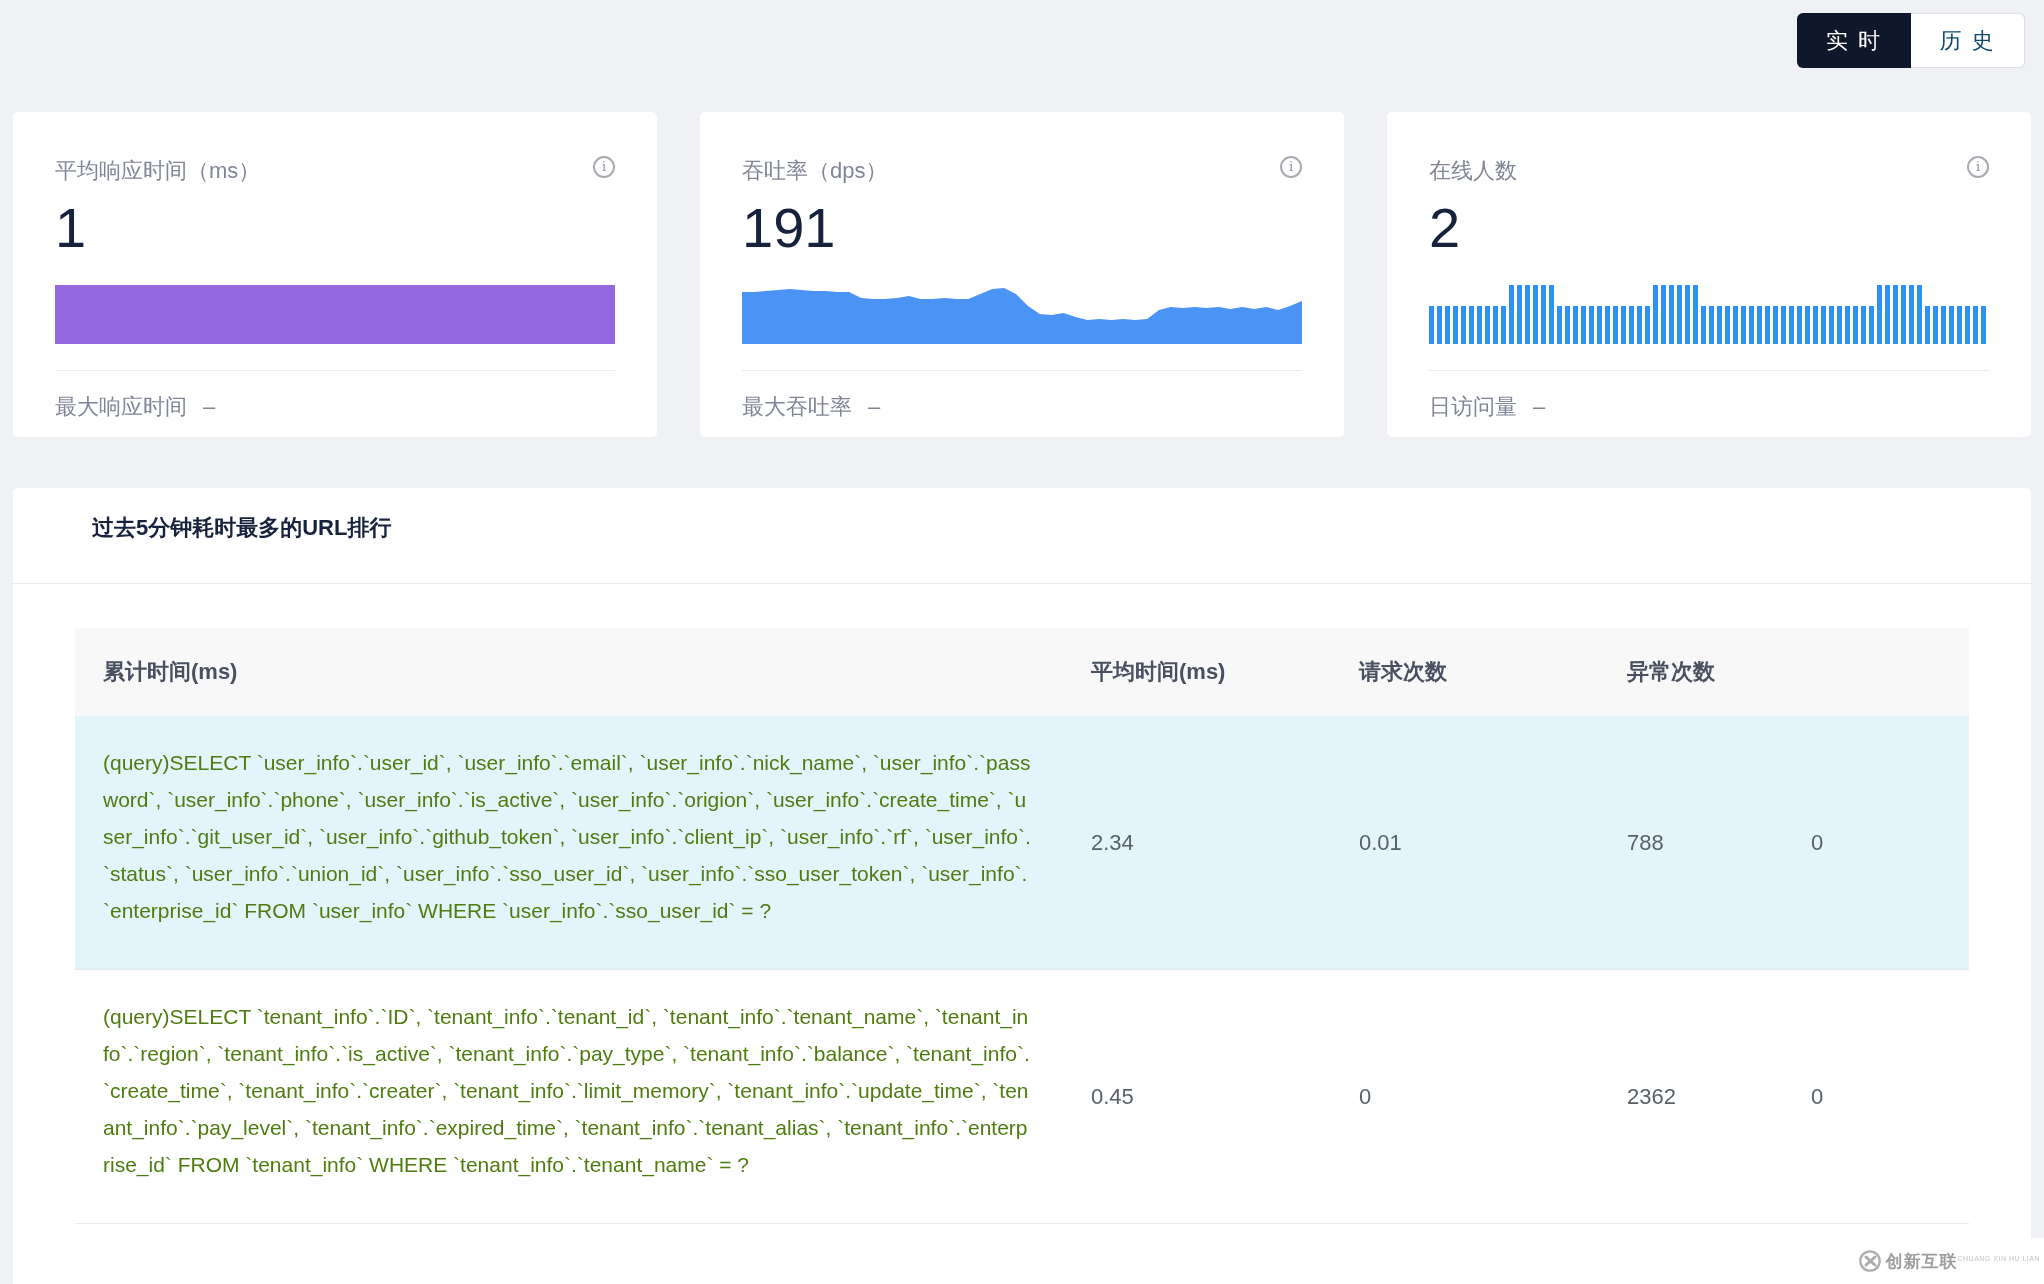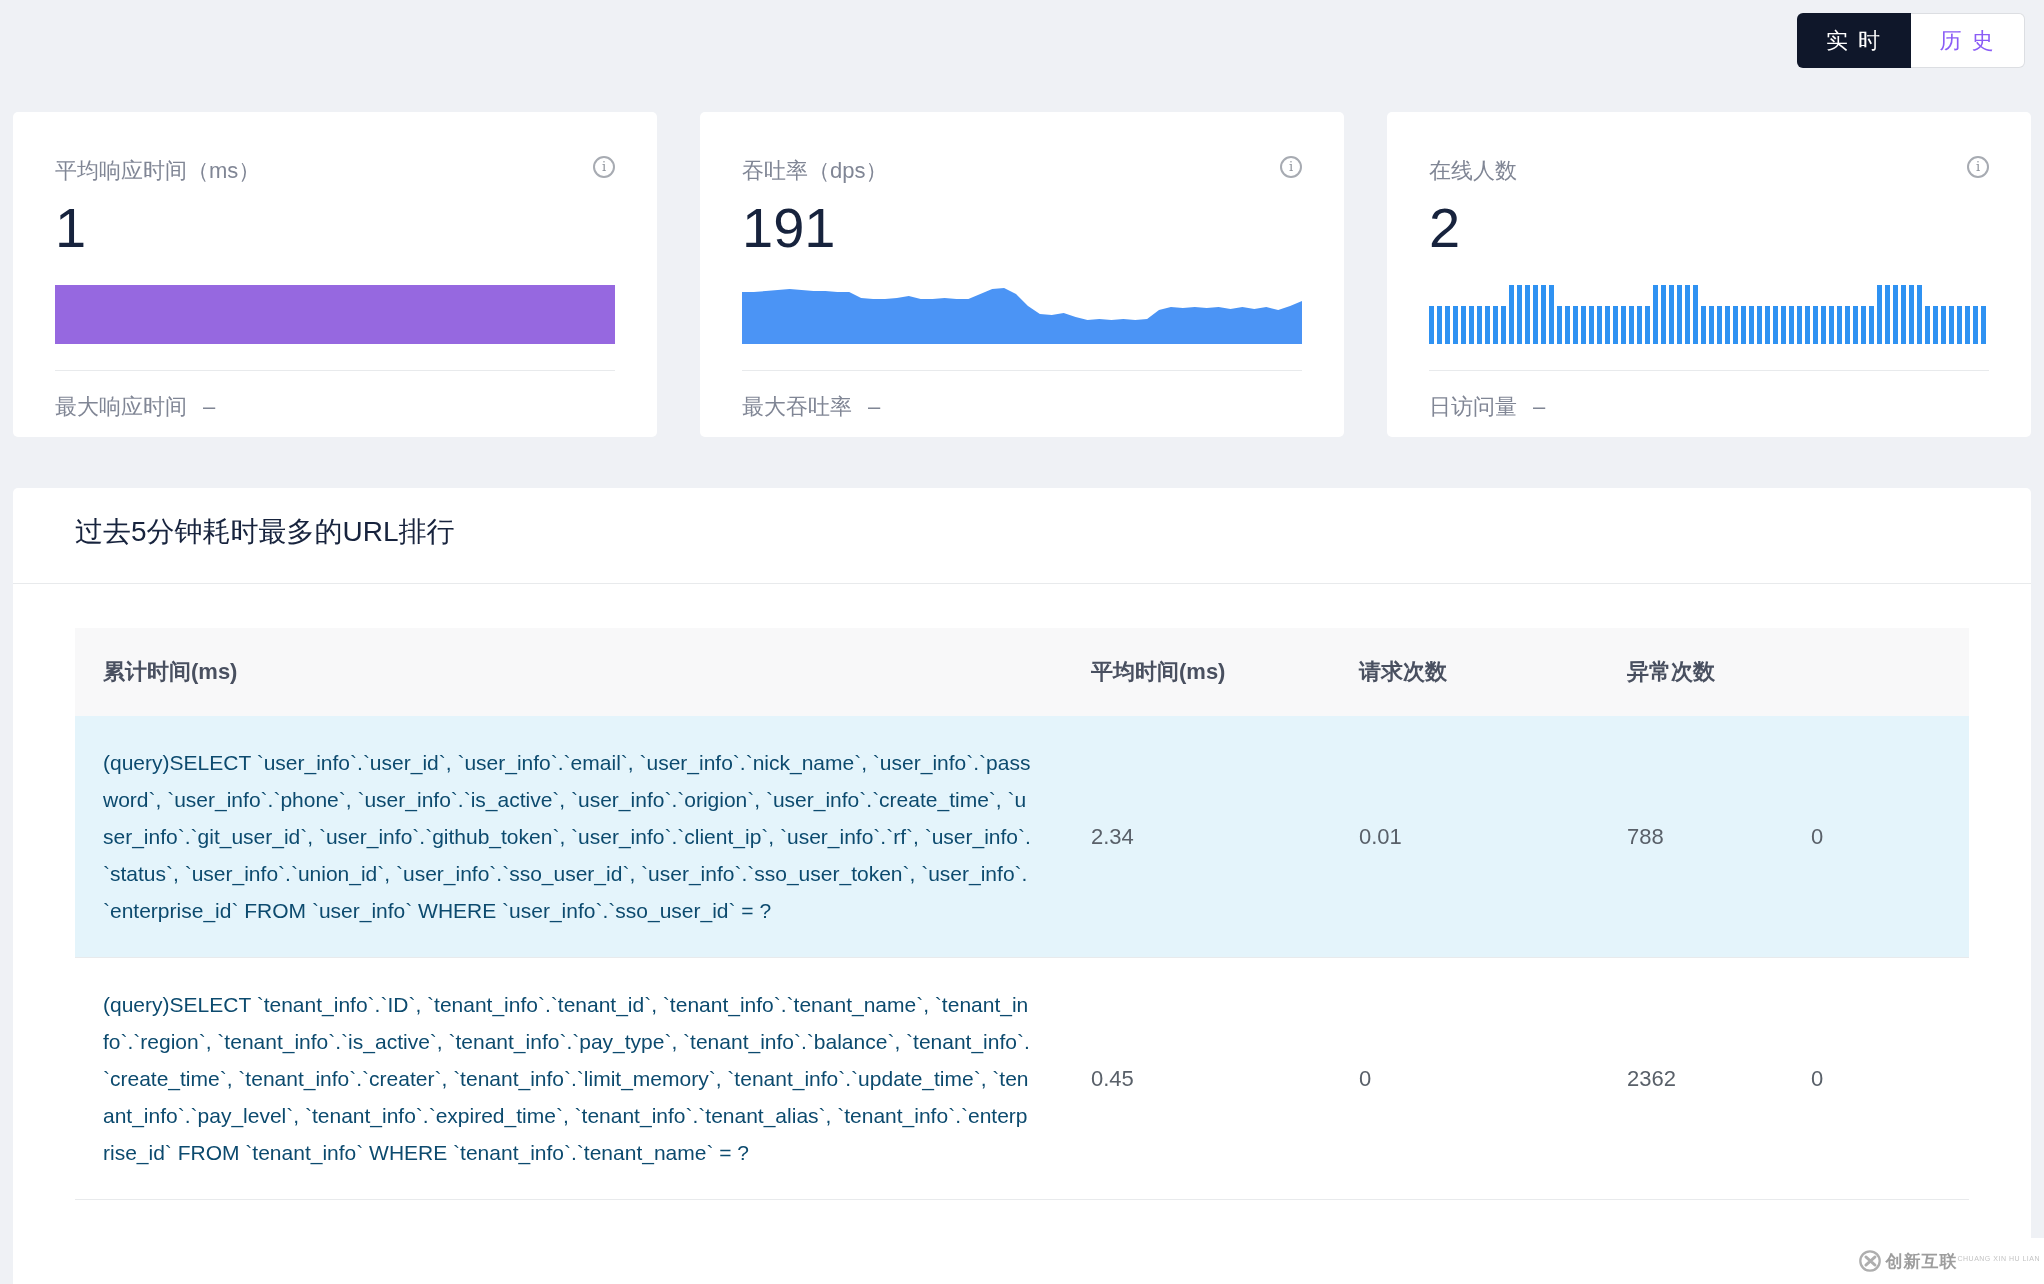--- a/index.html
+++ b/index.html
@@ -34,50 +34,50 @@
   .card-chart{position:absolute;left:42px;top:172px;width:560px;height:60px;}
   .chart-area-svg{position:absolute;left:0;bottom:0;width:560px;height:60px;display:block;}
   .bars-wrap{position:absolute;left:0;bottom:0;width:560px;height:60px;display:flex;align-items:flex-end;gap:3px;}
   .vbar{width:5px;flex:0 0 5px;}
   .full-bar{position:absolute;left:0;bottom:0;width:560px;height:59px;}
   .card-divider{position:absolute;left:42px;right:42px;top:258px;height:1px;background:#e8eaec;}
   .card-footer{position:absolute;left:42px;top:280px;font-size:22px;color:#808695;}
   .card-footer .dash{margin-left:16px;}
   
   .panel{position:absolute;left:13px;top:488px;width:2018px;height:820px;background:#fff;border-radius:5px 5px 0 0;}
-  .panel-title{position:absolute;left:62px;top:25px;font-size:28px;font-weight:400;color:#17233d;}
+  .panel-title{position:absolute;left:79px;top:25px;font-size:22px;font-weight:700;color:#17233d;}
   .panel-divider{position:absolute;left:0;right:0;top:95px;height:1px;background:#e8eaec;}
   .table{position:absolute;left:62px;top:140px;width:1894px;}
   .t-header,.t-row{
     display:grid;grid-template-columns:988px 268px 268px 184px 186px;
     align-items:center;box-sizing:border-box;
   }
   .t-header{background:#f8f8f9;min-height:88px;font-size:22px;font-weight:700;color:#495060;}
   .t-cell{padding-left:28px;box-sizing:border-box;}
   .t-row{background:#fff;border-bottom:1px solid #e8eaec;font-size:22px;color:#596069;}
   .url-cell{
-    font-size:21px;line-height:37px;color:#0c4a6e;
-    padding:28px 30px 28px 28px;word-break:break-all;
+    font-size:21px;line-height:37px;color:#4d7c0f;
+    padding:28px 30px 40px 28px;word-break:break-all;
   }
   
   .watermark{
     position:absolute;right:0;bottom:0;width:100px;height:46px;background:#fff;
     display:flex;align-items:center;justify-content:flex-end;padding-right:4px;box-sizing:border-box;
   }
   .wm-logo{flex:0 0 auto;margin-right:3px;}
   .wm-text{display:flex;flex-direction:row;line-height:1;}
   .wm-name{font-size:17px;font-weight:700;color:#9d9d9d;letter-spacing:1px;white-space:nowrap;}
   .wm-sub{font-size:7px;color:#c3c3c3;letter-spacing:.5px;white-space:nowrap;margin-top:2px;}
 </style>
 </head>
 <body>
 
 <div class="tabs">
   <div class="tab active" style="background: #0f172a;">实 时</div>
-  <div class="tab inactive" style="color: #8b5cf6;">历 史</div>
+  <div class="tab inactive" style="color: #0c4a6e;">历 史</div>
 </div>
 
 <div class="cards">
 
   <div class="card">
     <div class="card-title">平均响应时间（ms）</div>
     <div class="info-icon">i</div>
     <div class="card-value">1</div>
     <div class="card-chart">
       <div class="full-bar" style="background: rgb(150, 104, 224);"></div>

